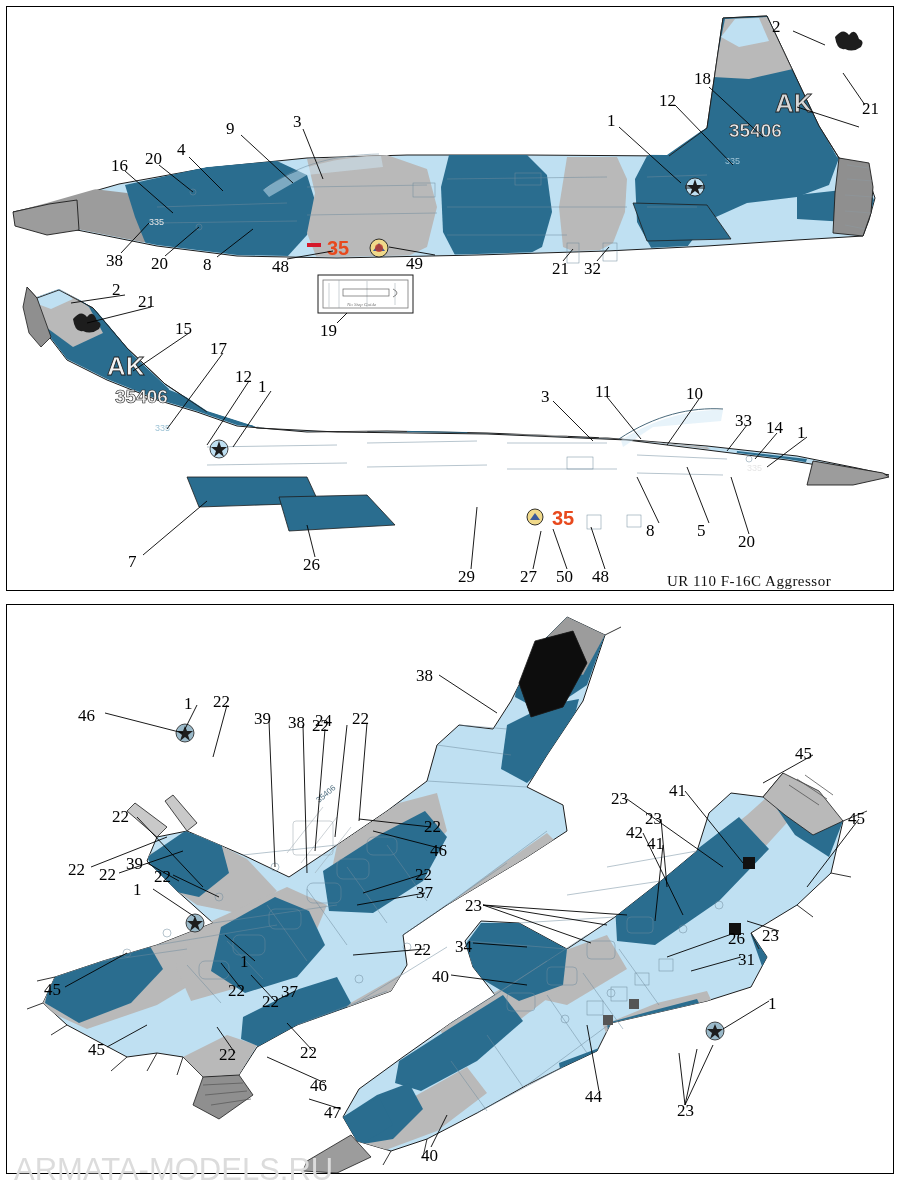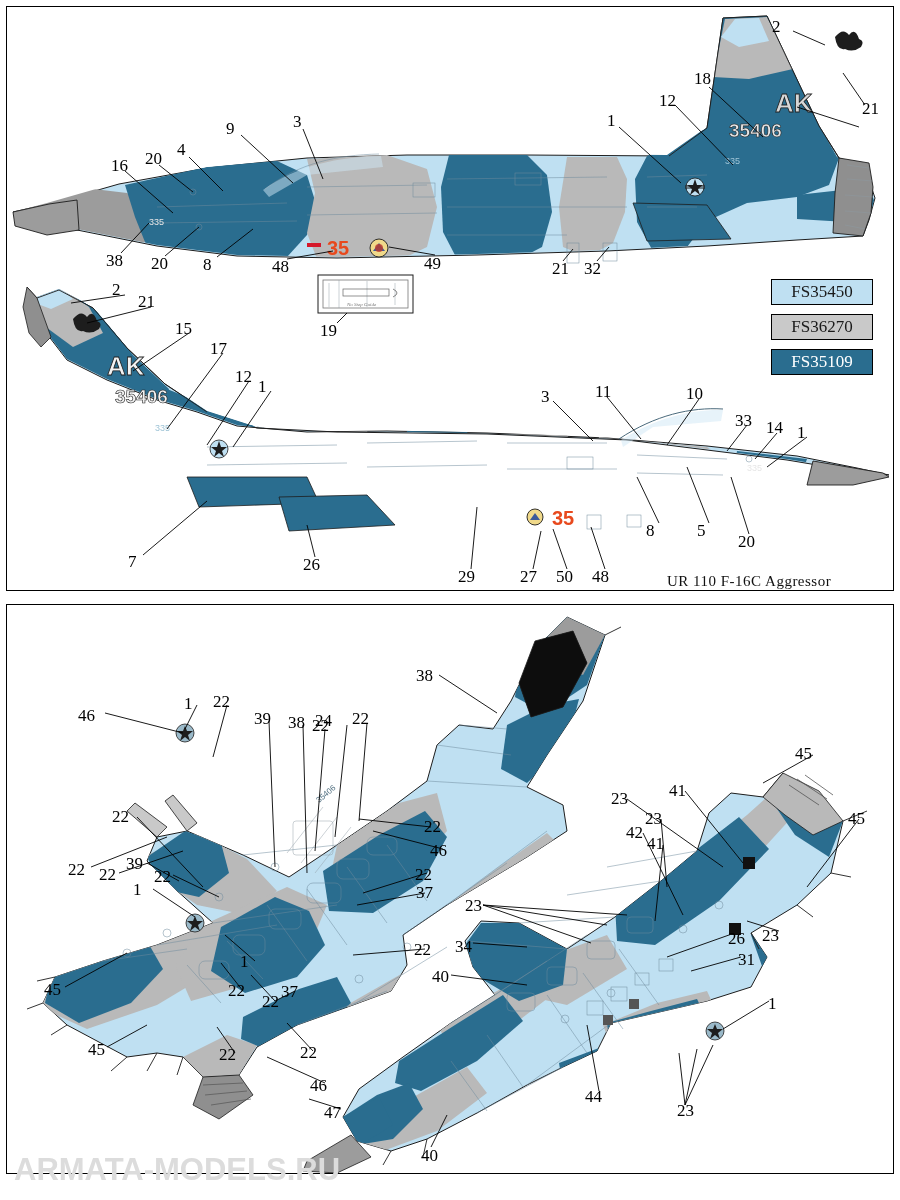--- a/index.html
+++ b/index.html
@@ -23,21 +23,21 @@
           display:flex;align-items:center;justify-content:center;
           font-size:17px;color:#1a1a1a;box-sizing:border-box;letter-spacing:0px;}
   .sw1{background:#bfe0f2;}
   .sw2{background:#c9c9c9;}
   .sw3{background:#2a6d8f;color:#fff;}
 
   #catalog{position:absolute;left:660px;top:566px;font-size:15px;color:#111;
            letter-spacing:0.5px;white-space:nowrap;}
 
   #watermark{position:absolute;left:14px;top:1152px;font-family:"Liberation Sans",sans-serif;
-             font-weight:bold;font-size:31px;color:#dcdcdc;letter-spacing:0px;white-space:nowrap;}
+             font-weight:normal;font-size:31px;color:#dcdcdc;letter-spacing:0px;white-space:nowrap;}
 
   
   .lead{position:absolute;font-size:17px;color:#000;line-height:1;
         font-family:"Liberation Serif", serif;}
 
   svg{display:block;}
   .ln{stroke:#000;stroke-width:0.9;fill:none;}
   .pnl{stroke:#6f8a9c;stroke-width:0.5;fill:none;}
   .pnl2{stroke:#8d9aa3;stroke-width:0.45;fill:none;}
   .out{stroke:#1d1d1d;stroke-width:0.9;fill:none;}
@@ -273,31 +273,20 @@
         <path d="M742,527 L724,470"></path>
         <path d="M136,548 L200,494"></path>
         <path d="M308,550 L300,518"></path>
         <path d="M464,562 L470,500"></path>
         <path d="M526,562 L534,524"></path>
         <path d="M560,562 L546,522"></path>
         <path d="M598,562 L584,520"></path>
       </g>
     </svg>
 
-    <div id="legend">
-      <div class="swatch sw1" style="background: rgb(191, 224, 242);">
-        <span>FS35450</span>
-      </div>
-      <div class="swatch sw2" style="background: rgb(201, 201, 201);">
-        <span>FS36270</span>
-      </div>
-      <div class="swatch sw3" style="background: rgb(42, 109, 143);">
-        <span>FS35109</span>
-      </div>
-    </div>
 
     <div id="catalog">UR   110 F-16C Aggressor</div>
   </div>
 
   <div class="panel" id="panel-bottom">
     <svg width="886" height="568" viewBox="0 0 886 568">
       <defs>
         <clipPath id="clipPlanTop">
           <path d="M560,12 L598,30 L576,96 L540,150 L520,182
                    L556,200 L560,226 L520,252 L440,300 L396,330
@@ -582,21 +571,21 @@
       <div class="lead" style="left: 607px; top: 112px;">1</div>
       <div class="lead" style="left: 226px; top: 120px;">9</div>
       <div class="lead" style="left: 293px; top: 113px;">3</div>
       <div class="lead" style="left: 177px; top: 141px;">4</div>
       <div class="lead" style="left: 145px; top: 150px;">20</div>
       <div class="lead" style="left: 111px; top: 157px;">16</div>
       <div class="lead" style="left: 106px; top: 252px;">38</div>
       <div class="lead" style="left: 151px; top: 255px;">20</div>
       <div class="lead" style="left: 203px; top: 256px;">8</div>
       <div class="lead" style="left: 272px; top: 258px;">48</div>
-      <div class="lead" style="left: 424px; top: 255px;">49</div>
+      <div class="lead" style="left: 406px; top: 255px;">49</div>
       <div class="lead" style="left: 552px; top: 260px;">21</div>
       <div class="lead" style="left: 584px; top: 260px;">32</div>
       <div class="lead" style="left: 320px; top: 322px;">19</div>
       <div class="lead" style="left: 112px; top: 281px;">2</div>
       <div class="lead" style="left: 138px; top: 293px;">21</div>
       <div class="lead" style="left: 175px; top: 320px;">15</div>
       <div class="lead" style="left: 210px; top: 340px;">17</div>
       <div class="lead" style="left: 235px; top: 368px;">12</div>
       <div class="lead" style="left: 258px; top: 378px;">1</div>
       <div class="lead" style="left: 541px; top: 388px;">3</div>

